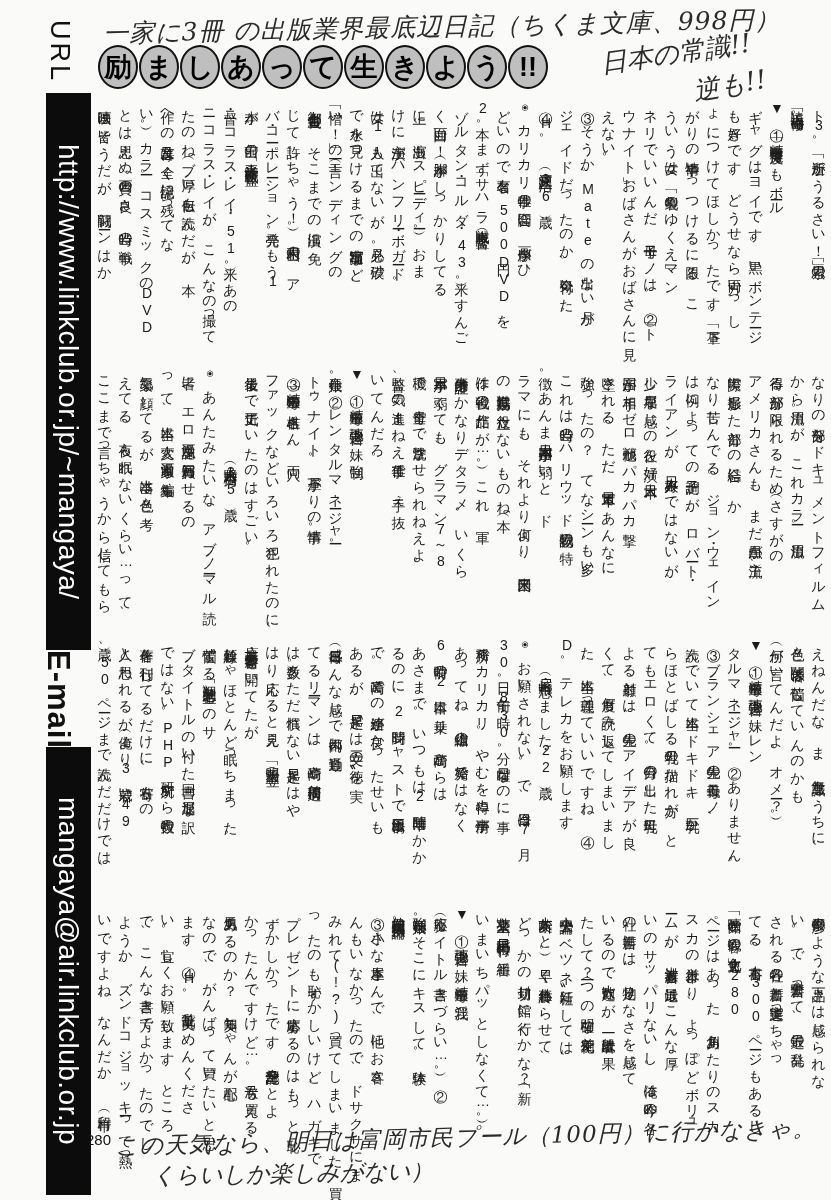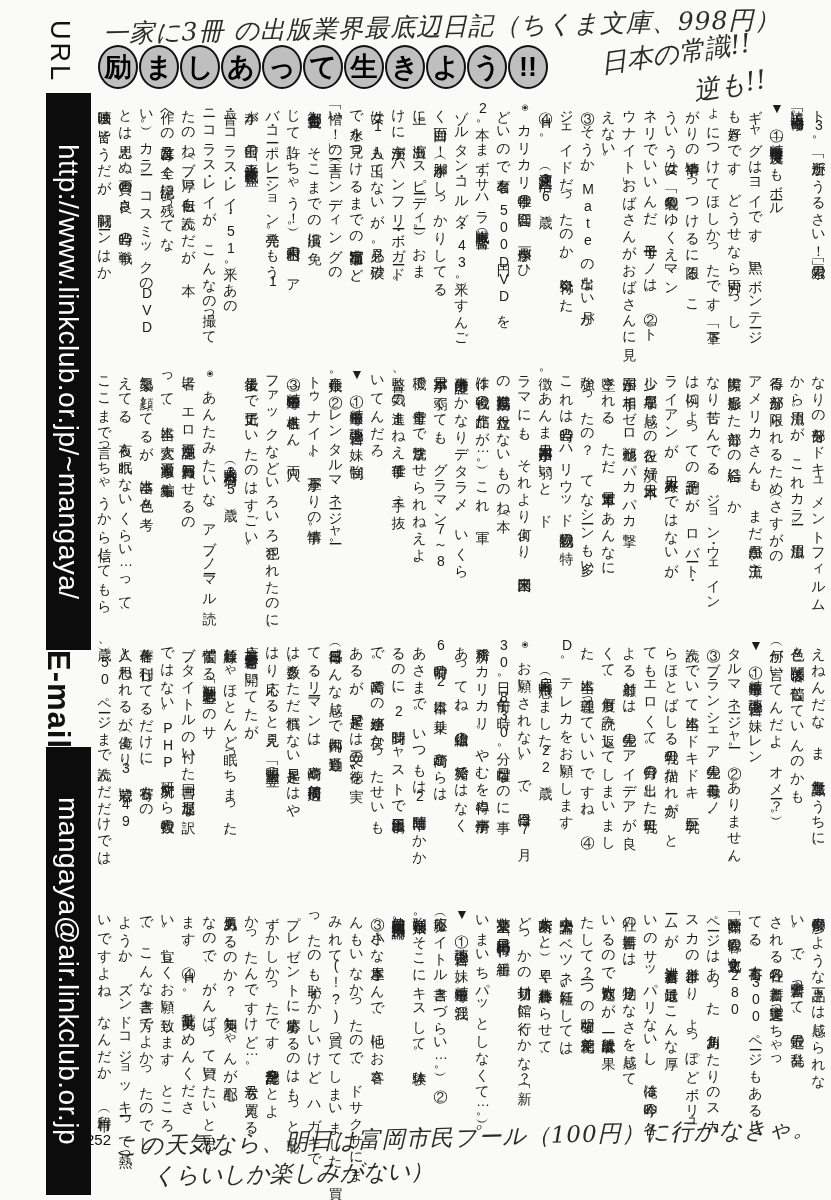--- a/index.html
+++ b/index.html
@@ -229,15 +229,15 @@
       <div class="tcol">かったんですけど…。次号も買える</div>
       <div class="tcol">勇気あるのか？　知美ちゃんが心配</div>
       <div class="tcol">なので、がんばって買いたいと思い</div>
       <div class="tcol">ます。④H。乱筆乱文ごめんくださ</div>
       <div class="tcol">い。宜しくお願い致します。ところ</div>
       <div class="tcol">で、こんな書き方でよかったのでし</div>
       <div class="tcol">ようか。ズンドコジョッキーって熱っ</div>
       <div class="tcol">いですよね。なんだか。　（臼杵市</div>
     </div>
 
-  <div class="page-number">252</div>
+  <div class="page-number">280</div>
 
 </div>
 
 </body></html>

